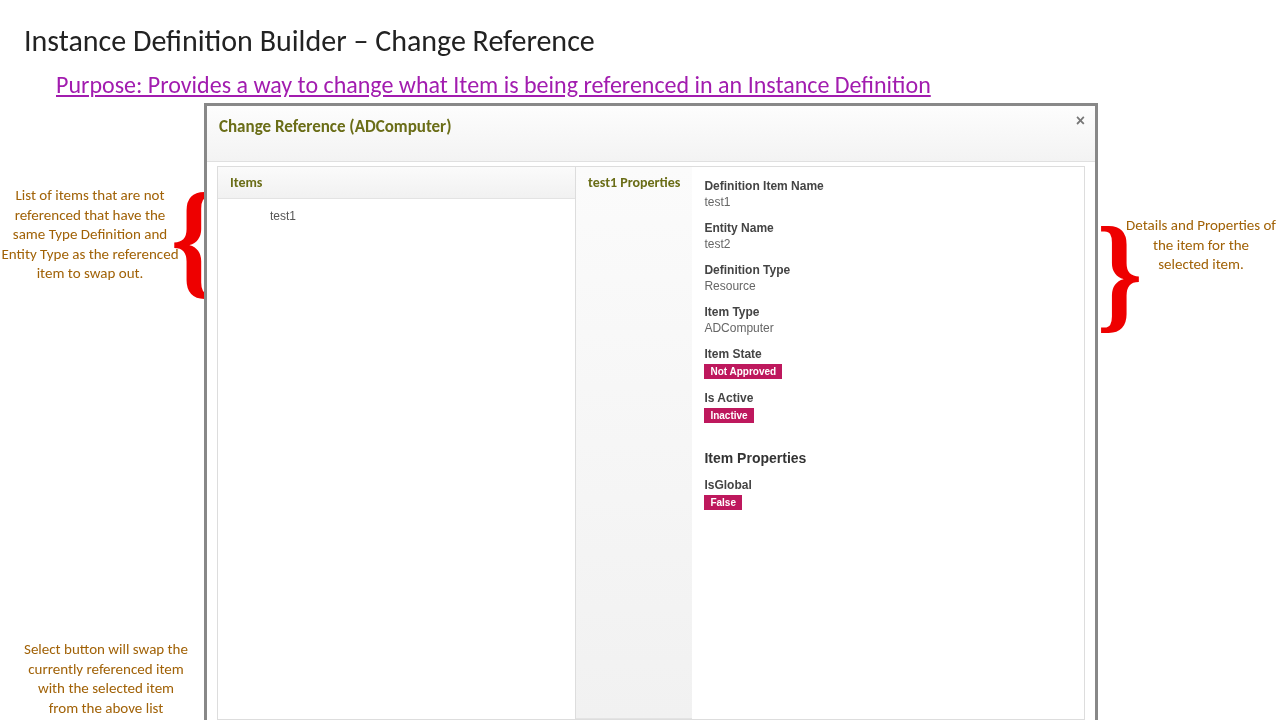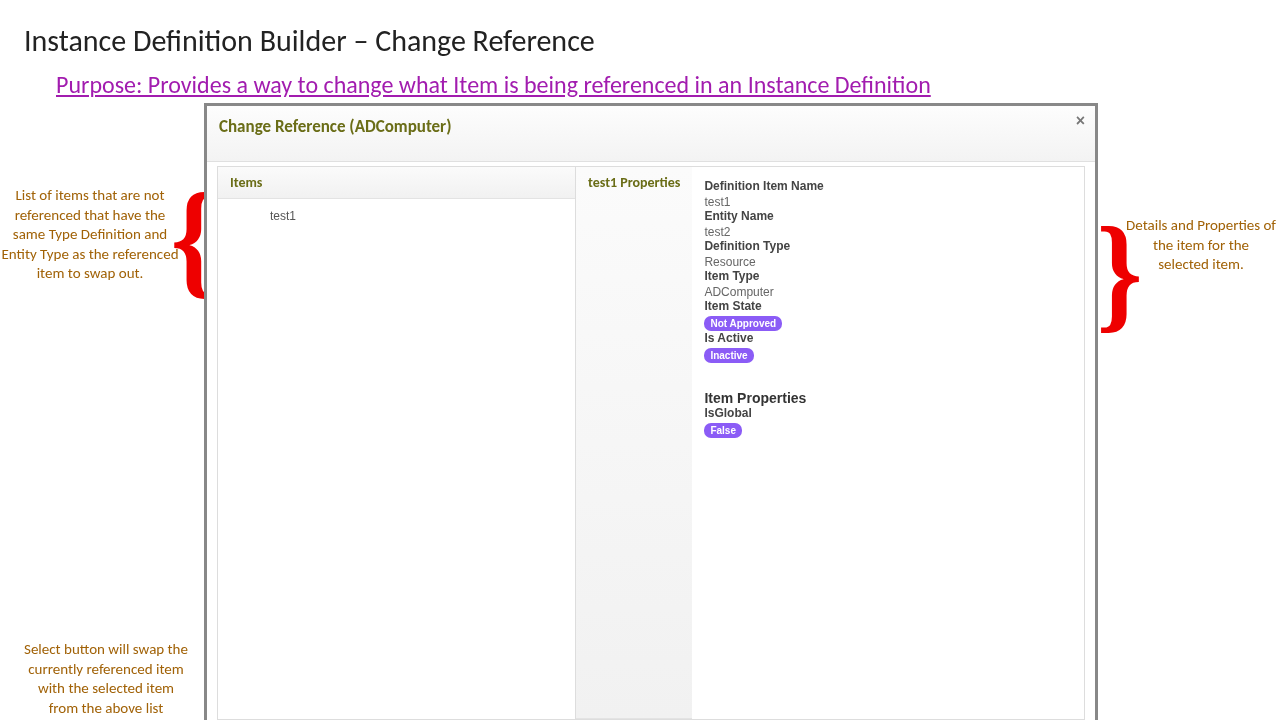--- a/index.html
+++ b/index.html
@@ -134,36 +134,36 @@
   .props-body {
     flex: 1;
     padding: 10px 12px 12px 12px;
     font-family: Arial, sans-serif;
     overflow: auto;
   }
   .field-label {
     font-size: 12px;
     font-weight: 700;
     color: #444;
-    margin-top: 0;
+    margin-top: 12px;
   }
   .field-label.first { margin-top: 2px; }
   .field-value {
     font-size: 12px;
     color: #666;
     margin-top: 2px;
   }
   .pill {
     display: inline-block;
-    background: #8b5cf6;
+    background: #be185d;
     color: #fff;
     font-size: 10px;
     font-weight: 700;
     padding: 2px 6px;
-    border-radius: 7px;
+    border-radius: 0;
     margin-top: 3px;
   }
   .section-header {
     font-size: 14px;
     font-weight: 700;
     color: #333;
     margin-top: 27px;
   }
   .dialog-footer {
     padding: 10px 10px;

